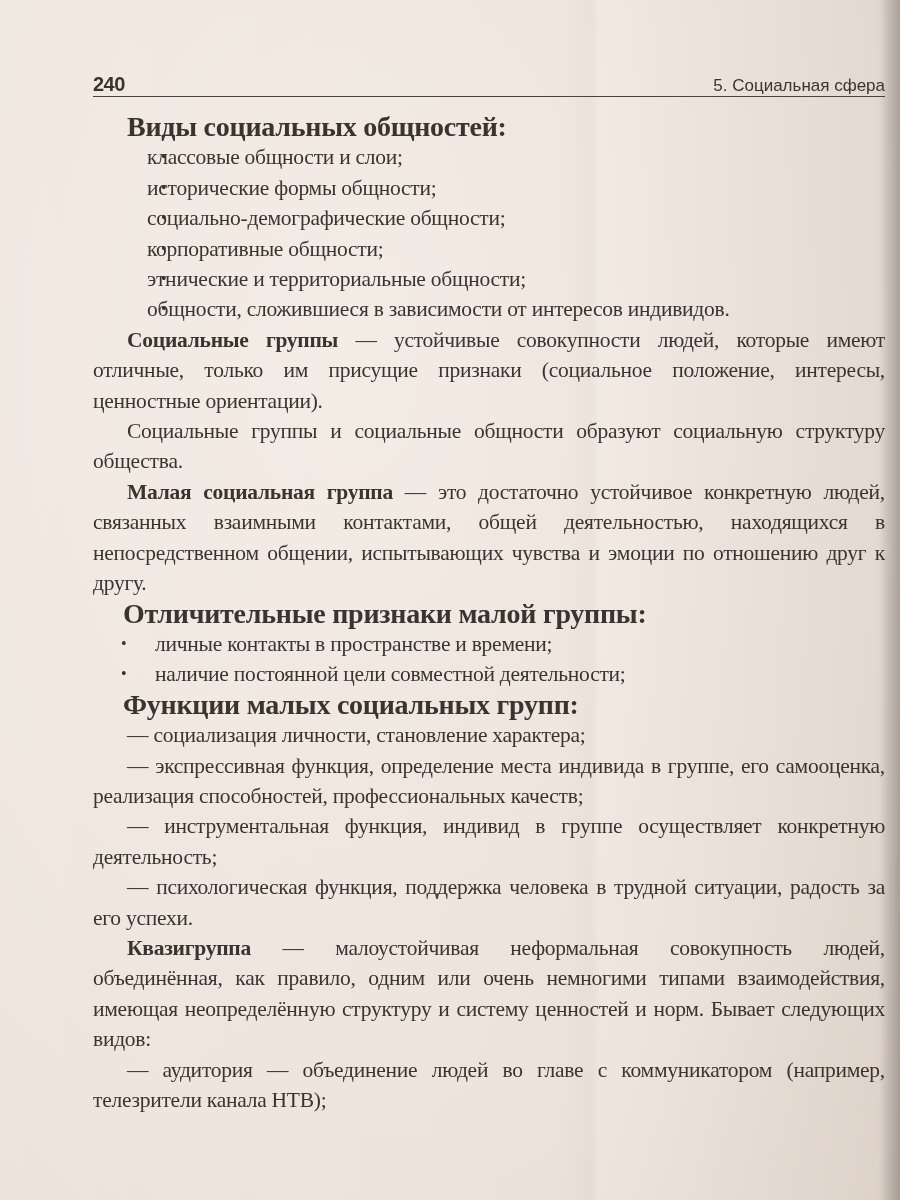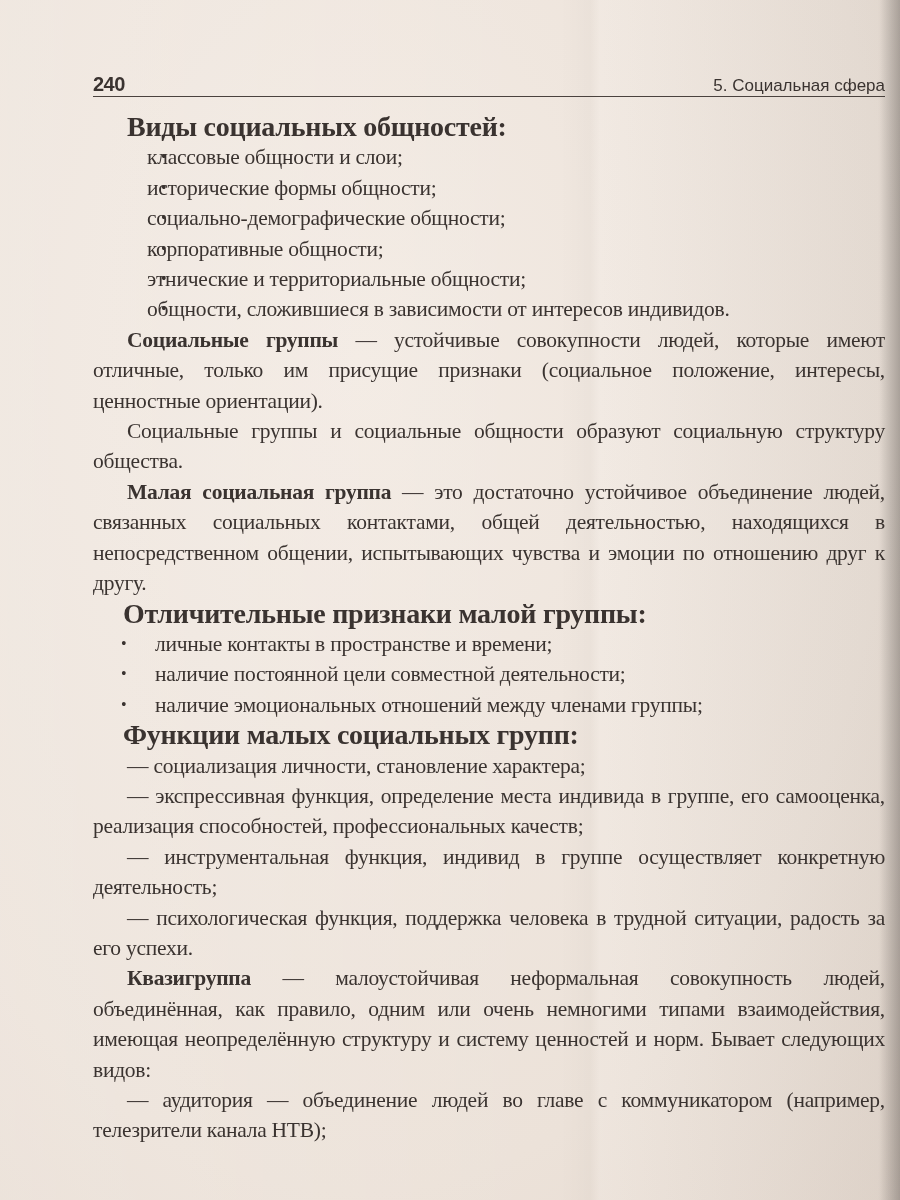--- a/index.html
+++ b/index.html
@@ -130,27 +130,26 @@
       <li><span class="dot">•</span><span>социально-демографические общности;</span></li>
       <li><span class="dot">•</span><span>корпоративные общности;</span></li>
       <li><span class="dot">•</span><span>этнические и территориальные общности;</span></li>
       <li><span class="dot">•</span><span>общности, сложившиеся в зависимости от интересов индивидов.</span></li>
     </ul>
 
     <p class="p"><span class="b">Социальные группы</span><span> — устойчивые совокупности людей, которые имеют отличные, только им присущие признаки (социальное положение, интересы, ценностные ориентации).</span></p>
 
     <p class="p">Социальные группы и социальные общности образуют социальную структуру общества.</p>
 
-    <p class="p"><span class="b">Малая социальная группа</span><span> — это достаточно устойчивое объединение людей, связанных социальных контактами, общей деятельностью, находящихся в непосредственном общении, испытывающих чувства и эмоции по отношению друг к другу.</span></p>
+    <p class="p"><span class="b">Малая социальная группа</span><span> — это достаточно устойчивое конкретную людей, связанных взаимными контактами, общей деятельностью, находящихся в непосредственном общении, испытывающих чувства и эмоции по отношению друг к другу.</span></p>
 
     <p class="heading left">Отличительные признаки малой группы:</p>
     <ul class="bul bul2">
       <li><span class="dot">•</span><span>личные контакты в пространстве и времени;</span></li>
       <li><span class="dot">•</span><span>наличие постоянной цели совместной деятельности;</span></li>
-      <li><span class="dot">•</span><span>наличие эмоциональных отношений между членами группы;</span></li>
     </ul>
 
     <p class="heading left">Функции малых социальных групп:</p>
     <div class="dash-list">
       <p>— социализация личности, становление характера;</p>
       <p>— экспрессивная функция, определение места индивида в группе, его самооценка, реализация способностей, профессиональных качеств;</p>
       <p>— инструментальная функция, индивид в группе осуществляет конкретную деятельность;</p>
       <p>— психологическая функция, поддержка человека в трудной ситуации, радость за его успехи.</p>
     </div>
 

